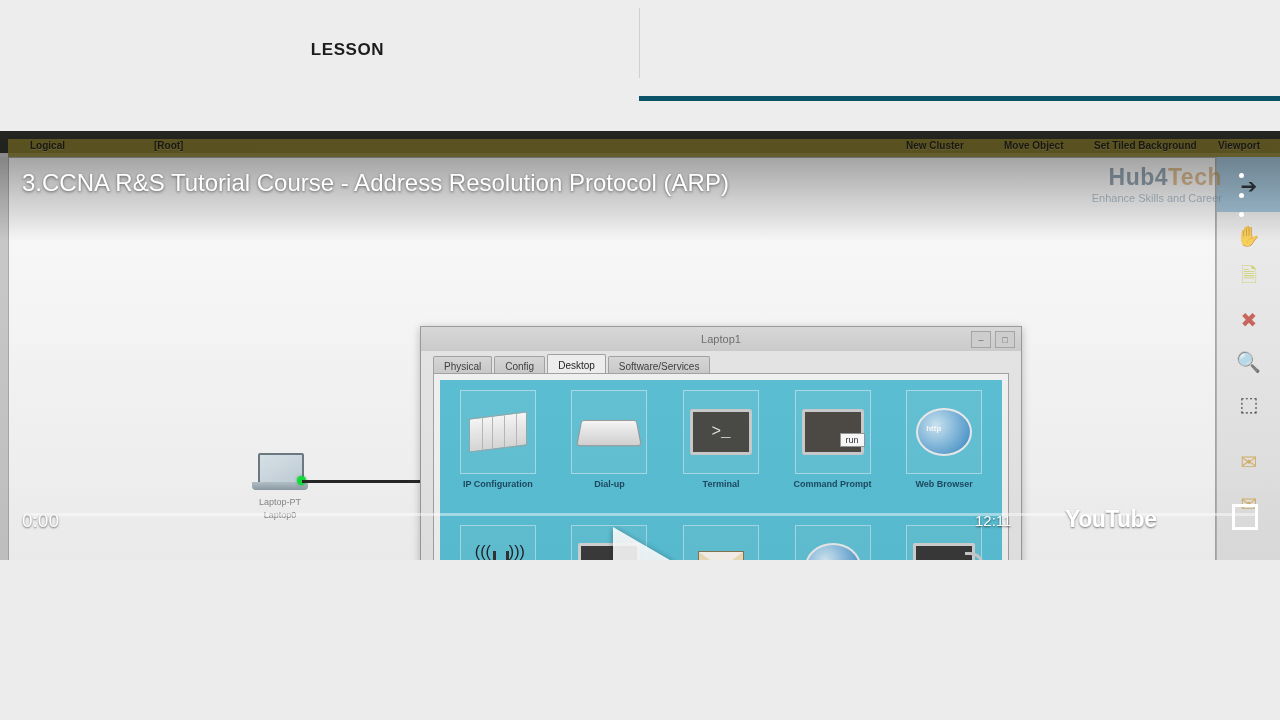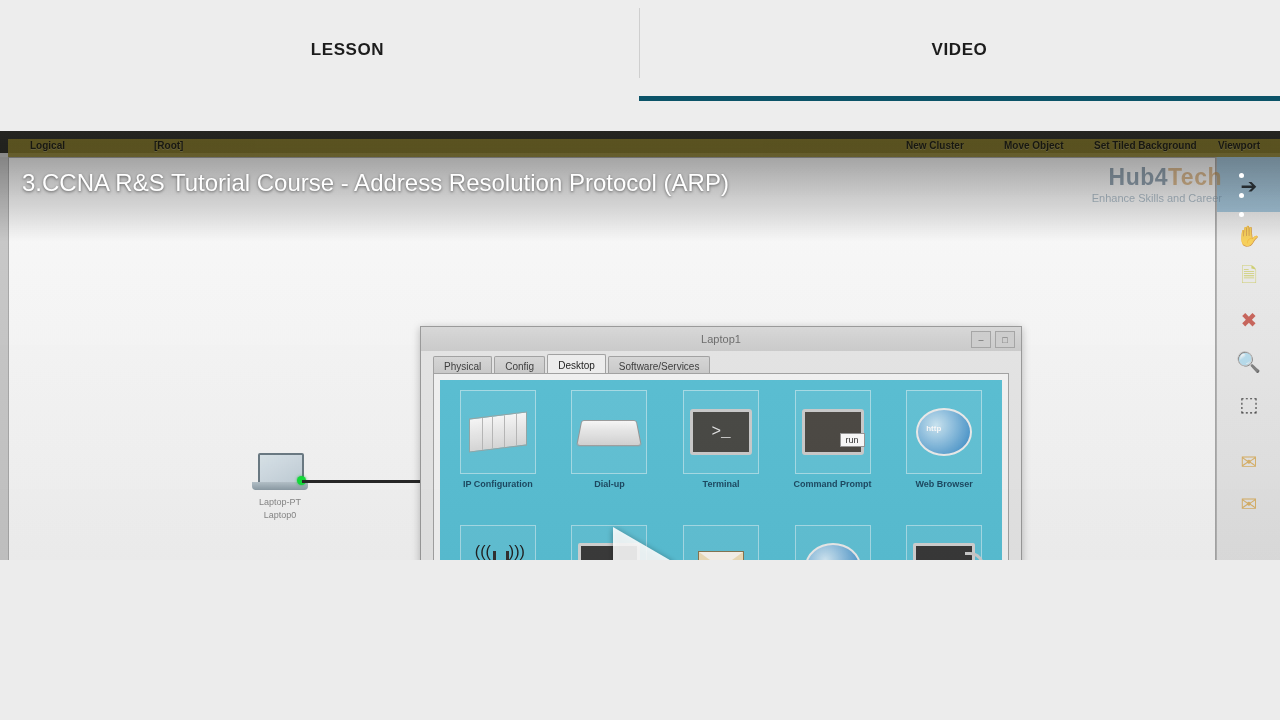--- a/index.html
+++ b/index.html
@@ -213,23 +213,20 @@
 </head>
 <body>
 
 <div class="page">
 
   <div class="tabbar">
     <div class="tab tab-lesson">
       <span>LESSON</span>
     </div>
     <div class="tab-divider"></div>
-    <div class="tab tab-video">
-      <span>VIDEO</span>
-    </div>
     <div class="tab-underline"></div>
   </div>
 
   <div class="player">
     <div class="frame">
 
       <div class="pt-menubar"></div>
       <div class="pt-yellowbar">
         <span class="yb-logical">Logical</span>
         <span class="yb-root">[Root]</span>
@@ -437,14 +434,28 @@
     <div class="video-title">3.CCNA R&amp;S Tutorial Course - Address Resolution Protocol (ARP)</div>
 
     <div class="yt-kebab">
       <span></span>
       <span></span>
       <span></span>
     </div>
 
     <div class="play-btn"></div>
 
+    <div class="yt-controls">
+      <div class="yt-progress">
+        <div class="yt-progress-played" style="width: 0%;"></div>
+      </div>
+      <div class="yt-time-cur">0:00</div>
+      <div class="yt-time-dur">12:11</div>
+      <div class="yt-logo">YouTube</div>
+      <div class="yt-full">
+        <i class="tl"></i>
+        <i class="tr"></i>
+        <i class="bl"></i>
+        <i class="br"></i>
+      </div>
+    </div>
   </div>
 </div>
 
 </body></html>

